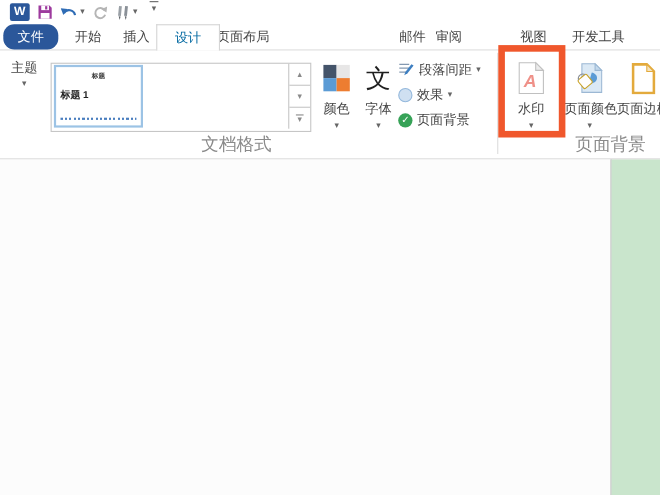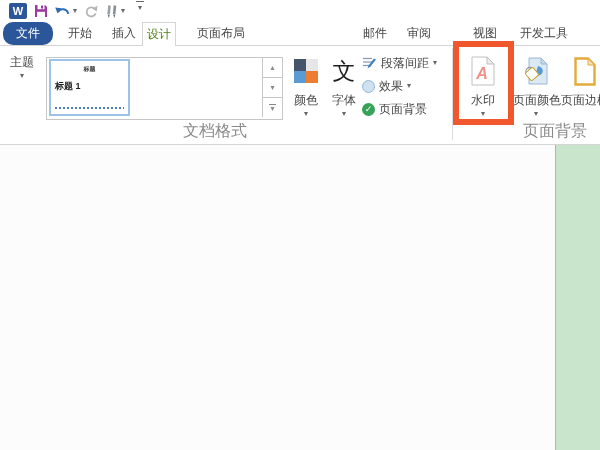--- a/index.html
+++ b/index.html
@@ -15,27 +15,27 @@
   .dd { font-size:8px; color:#666; line-height:8px; }
   .undo-wrap .dd { margin-left:1px; }
   .qat-customize { display:flex; flex-direction:column; align-items:center; margin-left:4px; }
   .qat-customize .bar { width:8px; border-top:1.5px solid #666; margin-bottom:1px; }
   
   .tabrow { position:absolute; left:0; top:22px; width:100%; height:23px; border-bottom:1px solid #d5d5d5; box-sizing:content-box; background:#fff; }
   .tab { position:absolute; top:0; height:23px; line-height:23px; text-align:center; font-size:12px; color:#444; }
   .tab-file   { left:3px;   width:50px; background:#2b579a; color:#fff;border-radius:10px; }
   .tab-home   { left:58px;  width:44px; }
   .tab-insert { left:102px; width:44px; }
-  .tab-design { left:142px; width:34px; background:#fff; color:#4d7c0f;
+  .tab-design { left:142px; width:58px; background:#fff; color:#0369a1;
                 border:1px solid #d5d5d5; border-bottom:none; top:0; height:24px;
                 box-sizing:border-box; z-index:3; line-height:22px; }
   .tab-layout { left:193px; width:56px; }
   .tab-ref    { left:303px; width:30px;margin-top:48px; }
   .tab-mail   { left:360px; width:30px; }
-  .tab-review { left:404px; width:30px; }
+  .tab-review { left:393px; width:30px; }
   .tab-view   { left:470px; width:30px; }
   .tab-dev    { left:517px; width:54px; }
   
   .ribbon { position:absolute; left:0; top:46px; width:100%; height:98px; background:#fff; border-bottom:1px solid #d5d5d5; box-sizing:content-box; }
   .big-btn { position:absolute; top:6px; height:72px; text-align:center; }
   .big-btn .icon-wrap { height:38px; display:flex; align-items:center; justify-content:center; }
   .btn-lbl { font-size:12px; color:#444; line-height:15px; white-space:nowrap;text-align:right; }
   .big-btn .dd { display:block; margin-top:2px; }
   
   .themes-icon { position:relative; width:26px; height:26px; border:1px solid #9aa5b2; background:#fff; }

